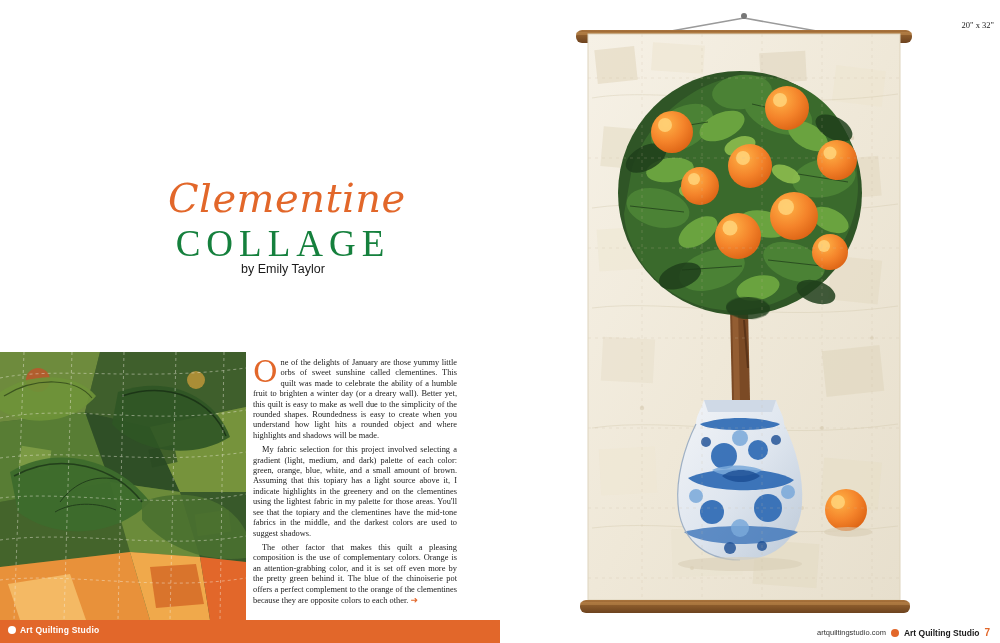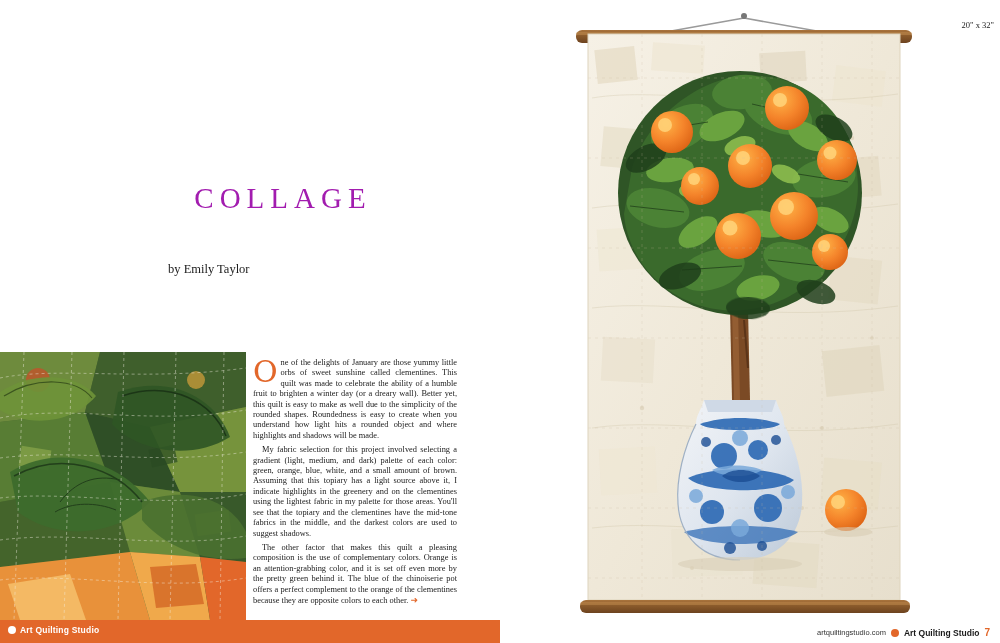--- a/index.html
+++ b/index.html
@@ -14,25 +14,25 @@
   .left-page{position:absolute;left:0;top:0;width:500px;height:643px;background:#fff;}
 
   .title-block{position:absolute;left:168px;top:178px;width:230px;text-align:center;}
   .title-main{
     font-family:"DejaVu Serif", serif;
     font-size:40px;line-height:40px;color:#e2672a;font-style:italic;
     letter-spacing:0.5px;font-weight:400;
   }
   .title-sub{
     font-family:"Liberation Serif", serif;
-    font-size:29px;letter-spacing:6px;color:#a21caf;margin-top:4px;
+    font-size:37px;letter-spacing:6px;color:#15803d;margin-top:4px;
   }
   .byline{
-    position:absolute;left:168px;top:262px;width:230px;text-align:left;
-    font-size:12.5px;color:#1a1a1a;font-family:Liberation Serif, serif;
+    position:absolute;left:168px;top:262px;width:230px;text-align:center;
+    font-size:12.5px;color:#1a1a1a;font-family:Liberation Sans, sans-serif;
   }
 
   
   .photo{
     position:absolute;left:0;top:352px;width:246px;height:268px;
     overflow:hidden;
   }
   .photo svg{display:block;}
 
   
@@ -86,20 +86,21 @@
   .foot-sq{width:8px;height:8px;background:#e2672a;display:inline-block;border-radius:50%;}
 </style>
 </head>
 <body>
 
 <div class="page">
 
   <div class="left-page">
 
     <div class="title-block">
+      <div class="title-main">Clementine</div>
       <div class="title-sub">COLLAGE</div>
     </div>
     <div class="byline">by Emily Taylor</div>
 
     <div class="photo">
       <svg width="246" height="268" viewBox="0 0 246 268" xmlns="http://www.w3.org/2000/svg" aria-hidden="true">
         <defs>
           <clipPath id="pc">
               <rect x="0" y="0" width="246" height="268"></rect>
             </clipPath>

